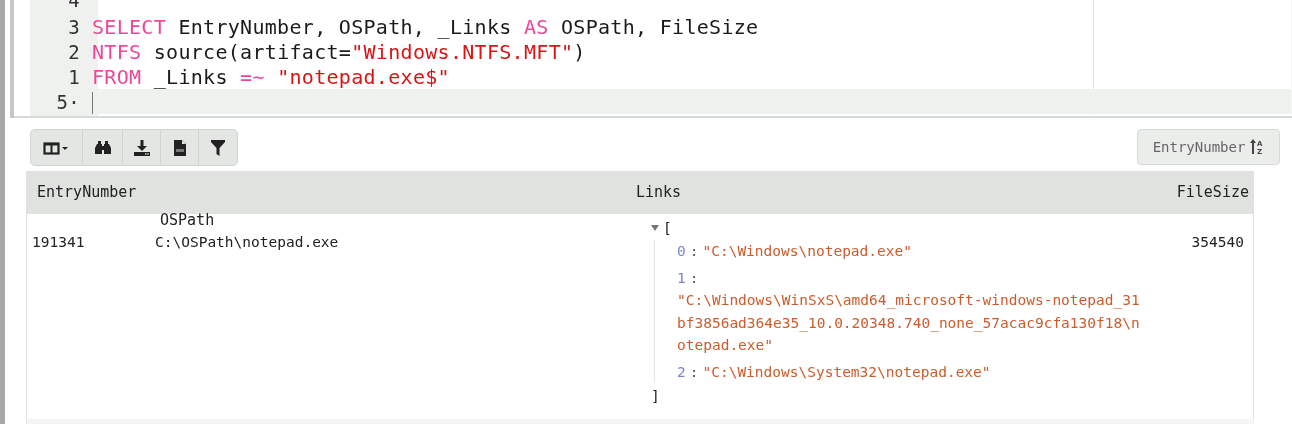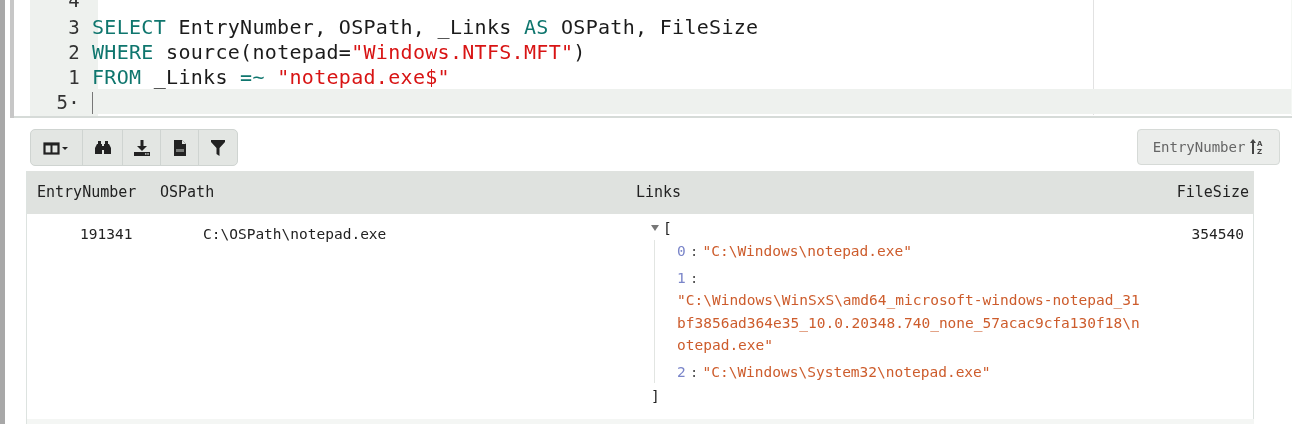--- a/index.html
+++ b/index.html
@@ -9,39 +9,39 @@
   .left-bar { position: absolute; left: 0; top: 0; width: 5px; height: 424px; background: #a8a8a8; }
 
   
   .editor { position: absolute; left: 10px; top: 0; width: 1282px; height: 118px; background: #fff; border-bottom: 2px solid #d6dbd8; }
   .editor-inner-left { position: absolute; left: 0; top: 0; width: 4px; height: 118px; background: #c7c7c7; }
   .gutter { position: absolute; left: 20px; top: 0; width: 68px; height: 116px; background: #eef1ee; }
   .code-line { position: absolute; left: 20px; height: 25px; width: 1262px; display: flex; align-items: center; font-size: 20px; letter-spacing: 0.3px; }
   .code-line .ln { width: 58px; text-align: right; color: #333; padding-right: 8px; font-size: 19px; }
   .code-line .code { white-space: pre; color: #1b1b1b; padding-left: 4px; }
   .code-line.active { background: #eef1ee; }
-  .kw { color: #0f766e; }
+  .kw { color: #ec4899; }
   .str { color: #d81414; }
   .cursor { display: inline-block; width: 1px; height: 22px; background: #777; vertical-align: middle; }
   .print-margin { position: absolute; left: 1083px; top: 0; width: 1px; height: 115px; background: #e2e2e2; }
   .editor-scroll { position: absolute; left: 1281px; top: 0; width: 11px; height: 115px; background: #f4f7f4; }
 
   
   .toolbar { position: absolute; left: 30px; top: 129px; height: 37px; display: flex; border: 1px solid #cfd4d1; border-radius: 5px; background: #e3e6e3; overflow: hidden; }
   .tb-btn { height: 35px; display: flex; align-items: center; justify-content: center; border-right: 1px solid #cfd4d1; color: #222; }
   .tb-btn:last-child { border-right: none; }
 
   .sort-btn { position: absolute; left: 1137px; top: 129px; width: 143px; height: 36px; border: 1px solid #d6dad7; border-radius: 4px; background: #ebedeb; display: flex; align-items: center; justify-content: center; font-size: 14px; color: #666; gap: 5px; }
 
   
   .table-wrap { position: absolute; left: 26px; top: 171px; width: 1228px; height: 253px; border-left: 1px solid #dde3e0; border-right: 1px solid #dde3e0; }
   .thead { position: absolute; left: 0; top: 0; width: 1227px; height: 43px; background: #dfe2df; font-size: 15px; color: #222; }
   .th { position: absolute; top: 0; height: 43px; line-height: 43px; }
   .tbody { position: absolute; left: 0; top: 43px; width: 1227px; font-size: 14.5px; color: #222; }
-  .td { position: absolute; top: 12px; margin-left: 48px; }
+  .td { position: absolute; top: 20px; }
   .bottom-strip { position: absolute; left: 0; top: 248px; width: 1227px; height: 5px; background: #f4f6f4; }
 
   .json-tree { position: absolute; left: 624px; top: 6px; width: 500px; font-size: 14.5px; }
   .json-open { display: flex; align-items: center; height: 16px; color: #222; }
   .caret { display: inline-block; width: 0; height: 0; border-left: 4px solid transparent; border-right: 4px solid transparent; border-top: 6px solid #777; margin-right: 4px; }
   .json-items { position: relative; margin-left: 3px; padding-left: 22px; border-left: 1px solid #e2e5e2; margin-top: 4px; }
   .json-item { line-height: 22.5px; margin-bottom: 4px; }
   .idx { color: #7a85c9; }
   .sep { color: #555; margin: 0 4px; }
   .sval { color: #cd5c2c; }
@@ -60,21 +60,21 @@
   <div class="code-line" style="top:-13px;">
     <span class="ln">4</span>
     <span class="code"></span>
   </div>
   <div class="code-line" style="top:14px;">
     <span class="ln">3</span>
     <span class="code"><span class="kw">SELECT</span><span> EntryNumber, OSPath, _Links </span><span class="kw">AS</span><span> OSPath, FileSize</span></span>
   </div>
   <div class="code-line" style="top:39px;">
     <span class="ln">2</span>
-    <span class="code"><span class="kw">WHERE</span><span> source(notepad=</span><span class="str">"Windows.NTFS.MFT"</span><span>)</span></span>
+    <span class="code"><span class="kw">NTFS</span><span> source(artifact=</span><span class="str">"Windows.NTFS.MFT"</span><span>)</span></span>
   </div>
   <div class="code-line" style="top:64px;">
     <span class="ln">1</span>
     <span class="code"><span class="kw">FROM</span><span> _Links </span><span class="kw">=~</span><span> </span><span class="str">"notepad.exe$"</span></span>
   </div>
   <div class="code-line active" style="top:89px;">
     <span class="ln">5·</span>
     <span class="code"><span class="cursor"></span></span>
   </div>
   <div class="editor-scroll"></div>
@@ -126,21 +126,21 @@
   <svg width="14" height="16" viewBox="0 0 14 16">
     <path d="M3 0 L6 4 H4 V15 H2 V4 H0 Z" fill="#444"></path>
     <text x="7" y="7" font-size="7" font-family="DejaVu Sans, sans-serif" font-weight="bold" fill="#444">A</text>
     <text x="7" y="15" font-size="7" font-family="DejaVu Sans, sans-serif" font-weight="bold" fill="#444">Z</text>
   </svg>
 </div>
 
 <div class="table-wrap">
   <div class="thead">
     <div class="th" style="left:10px;">EntryNumber</div>
-    <div class="th" style="left:133px;">OSPath</div>
+    <div class="th" style="left:133px;margin-top:28px;">OSPath</div>
     <div class="th" style="left:609px;">Links</div>
     <div class="th" style="right:5px;">FileSize</div>
   </div>
   <div class="tbody">
     <div>
       <div class="td" style="left:5px;">191341</div>
       <div class="td" style="left:128px;">C:\OSPath\notepad.exe</div>
       <div class="json-tree">
         <div class="json-open">
           <span class="caret"></span>

